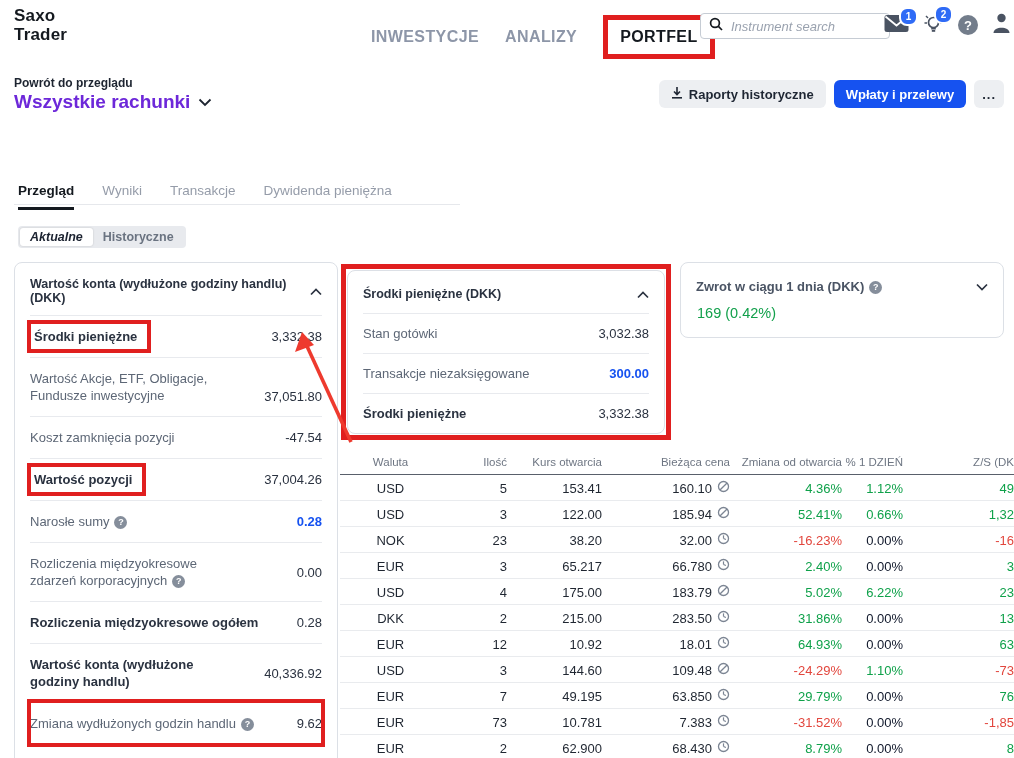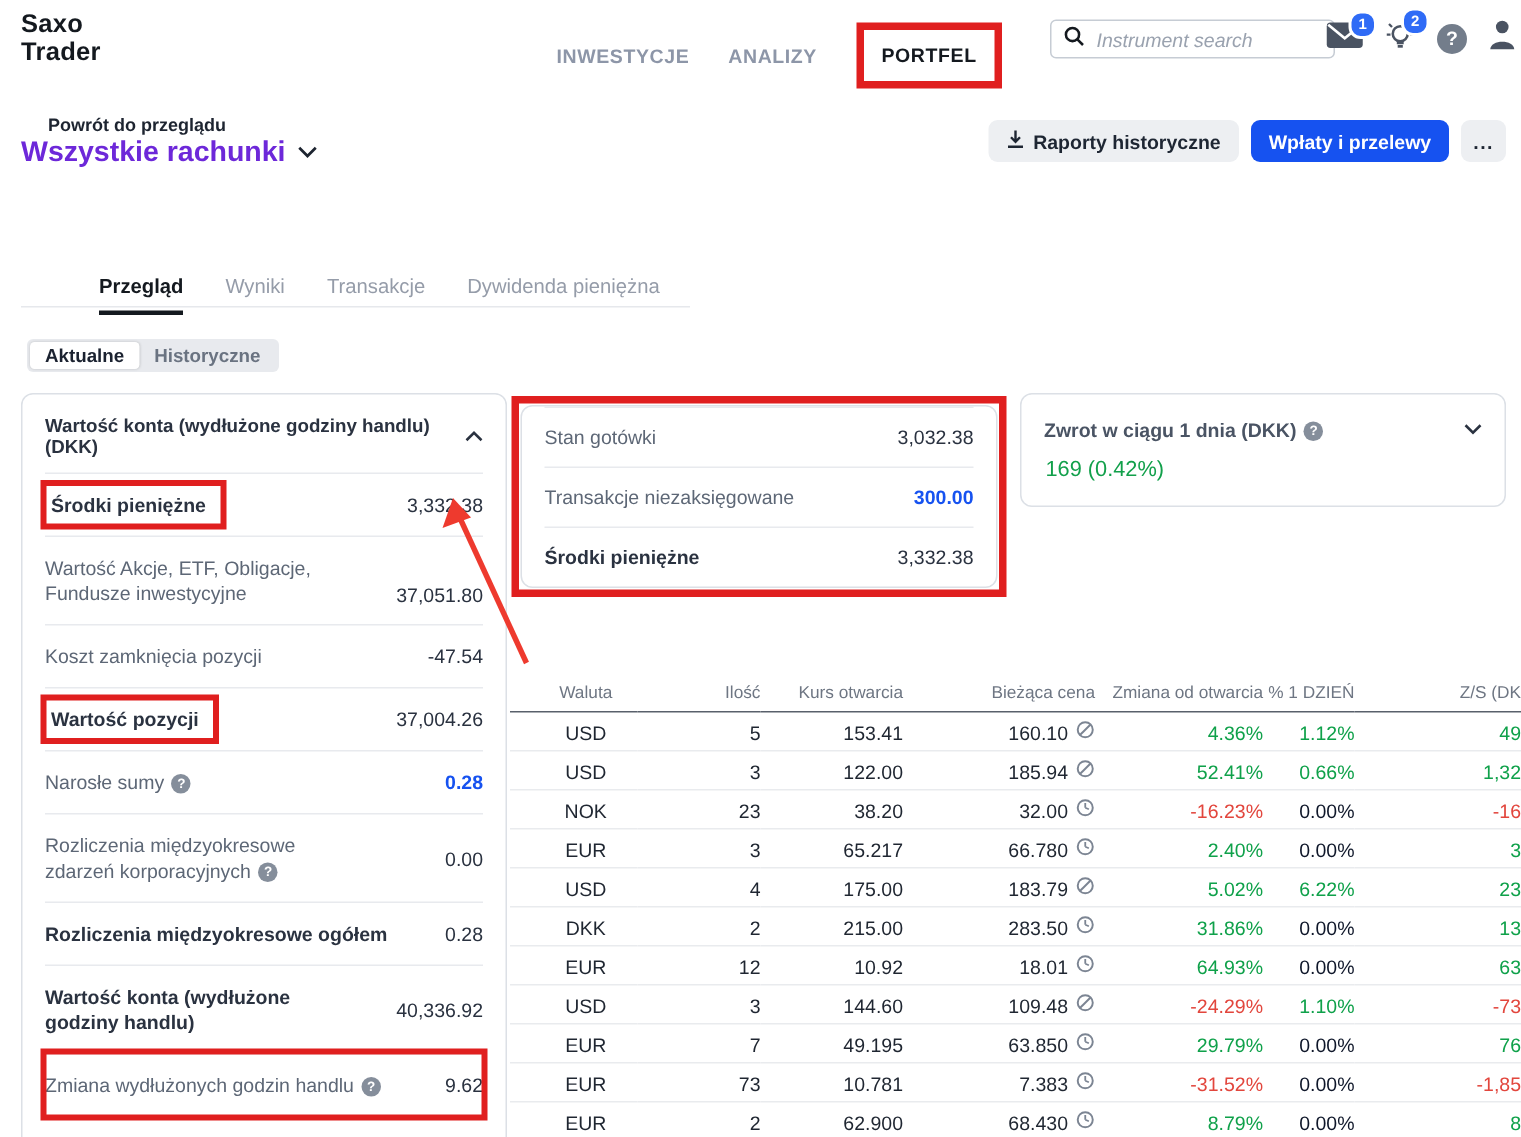--- a/index.html
+++ b/index.html
@@ -5,53 +5,53 @@
   html,body{margin:0;padding:0;}
   body{
     width:1014px;height:758px;position:relative;overflow:hidden;
     background:#ffffff;font-family:"Liberation Sans",sans-serif;color:#1f2631;
     -webkit-font-smoothing:antialiased;
   }
   .abs{position:absolute;}
   
   .logo{left:14px;top:6px;font-size:17px;font-weight:700;line-height:19px;color:#14191f;letter-spacing:.2px;}
   .nav{left:371px;top:15px;display:flex;align-items:center;gap:26px;}
-  .nav-item{font-size:13px;font-weight:700;letter-spacing:.4px;color:#8d96a8;cursor:pointer;}
+  .nav-item{font-size:16px;font-weight:700;letter-spacing:.4px;color:#8d96a8;cursor:pointer;}
   .nav-item.active{color:#14191f;}
   .nav-redbox{border:5px solid #e01f1f;padding:8px 12px;}
   .search{left:700px;top:13px;width:172px;height:24px;border:1px solid #c6ccd4;border-radius:4px;
     display:flex;align-items:center;padding:0 8px;gap:6px;background:#fff;}
   .search input{border:0;outline:0;flex:1;font-family:"Liberation Sans",sans-serif;
     font-size:13px;font-style:italic;color:#3a424e;background:transparent;min-width:0;}
   .search input::placeholder{color:#9aa2af;font-style:italic;}
   .topicons{left:884px;top:12px;display:flex;align-items:center;gap:14px;}
   .icon-wrap{position:relative;display:inline-block;cursor:pointer;}
   .badge{position:absolute;top:-7px;right:-9px;min-width:11px;height:15px;padding:0 2px;border-radius:8px;
     background:#2f6bf6;border:2px solid #fff;color:#fff;font-size:10px;font-weight:700;
     display:flex;align-items:center;justify-content:center;}
   .qmark{width:20px;height:20px;border-radius:50%;background:#737d8b;color:#fff;font-size:13px;
     font-weight:700;display:flex;align-items:center;justify-content:center;cursor:pointer;}
   
-  .back-label{left:32px;top:76px;font-size:12px;font-weight:600;color:#1d2430;}
+  .back-label{left:14px;top:76px;font-size:12px;font-weight:600;color:#1d2430;}
   .acct-sel{left:14px;top:91px;display:flex;align-items:center;gap:8px;cursor:pointer;}
   .acct-sel .t{font-size:19px;font-weight:700;color:#6d28d9;}
   .actions{right:10px;top:80px;display:flex;align-items:center;gap:8px;}
   .btn{height:28px;border-radius:6px;display:flex;align-items:center;gap:6px;padding:0 12px;
     font-size:13px;font-weight:600;color:#1e2633;background:#edeff2;cursor:pointer;white-space:nowrap;}
   .btn.primary{background:#1652f0;color:#fff;font-weight:700;}
   .btn.more{padding:0 8px;font-weight:700;letter-spacing:1px;}
   
   .tabs{left:18px;top:183px;display:flex;gap:28px;}
   .tab{font-size:13.5px;color:#959ca9;cursor:pointer;padding-bottom:12px;position:relative;}
-  .tab.active{color:#14191f;font-weight:700;margin-left:48px;}
+  .tab.active{color:#14191f;font-weight:700;}
   .tab.active::after{content:"";position:absolute;left:0;right:0;bottom:0;height:3px;background:#14191f;}
   .tabs-divider{left:14px;top:204px;width:446px;height:1px;background:#e6e8ec;}
   .toggle{left:18px;top:226px;background:#e8eaee;border-radius:4px;padding:2px;display:flex;align-items:center;}
   .tog{font-size:12.5px;font-weight:600;color:#6a7381;padding:2px 10px;border-radius:3px;cursor:pointer;}
-  .tog.active{background:#fff;color:#1b2230;box-shadow:0 0 2px rgba(0,0,0,.18);}
+  .tog.active{background:#fff;color:#1b2230;box-shadow:0 0 2px rgba(0,0,0,.18);font-style:italic;}
   
   .card{background:#fff;border:1px solid #dce0e6;border-radius:8px;box-sizing:border-box;}
   .acct-card{left:14px;top:262px;width:324px;height:540px;padding:0 15px;}
   .card-head{display:flex;align-items:center;justify-content:space-between;padding:14px 0 10px;}
   .card-title{font-size:12.5px;font-weight:700;color:#2a3240;}
   .pr{display:flex;justify-content:space-between;align-items:center;gap:10px;
       padding:12px 0;border-top:1px solid #e8eaee;font-size:13px;}
   .lab{color:#5d6776;line-height:17px;}
   .lab.strong{color:#2a3240;font-weight:700;}
   .val{color:#2a3240;white-space:nowrap;}
@@ -229,20 +229,28 @@
     <span class="val">9.62</span>
   </div>
   <div class="pr">
     <span class="lab strong">Stan rachunku</span>
 
   </div>
 </div>
 
 <div class="abs cash-wrap">
   <div class="cash-card">
+    <div class="card-head">
+      <span class="card-title">Środki pieniężne (DKK)</span>
+      <span class="chev">
+        <svg width="12" height="8" viewBox="0 0 12 8">
+            <path d="M1 6.5 L6 1.5 L11 6.5" stroke="#2a3240" stroke-width="1.7" fill="none"></path>
+          </svg>
+      </span>
+    </div>
     <div class="pr">
       <span class="lab">Stan gotówki</span>
       <span class="val">3,032.38</span>
     </div>
     <div class="pr">
       <span class="lab">Transakcje niezaksięgowane</span>
       <span class="val blue">300.00</span>
     </div>
     <div class="pr">
       <span class="lab strong">Środki pieniężne</span>

